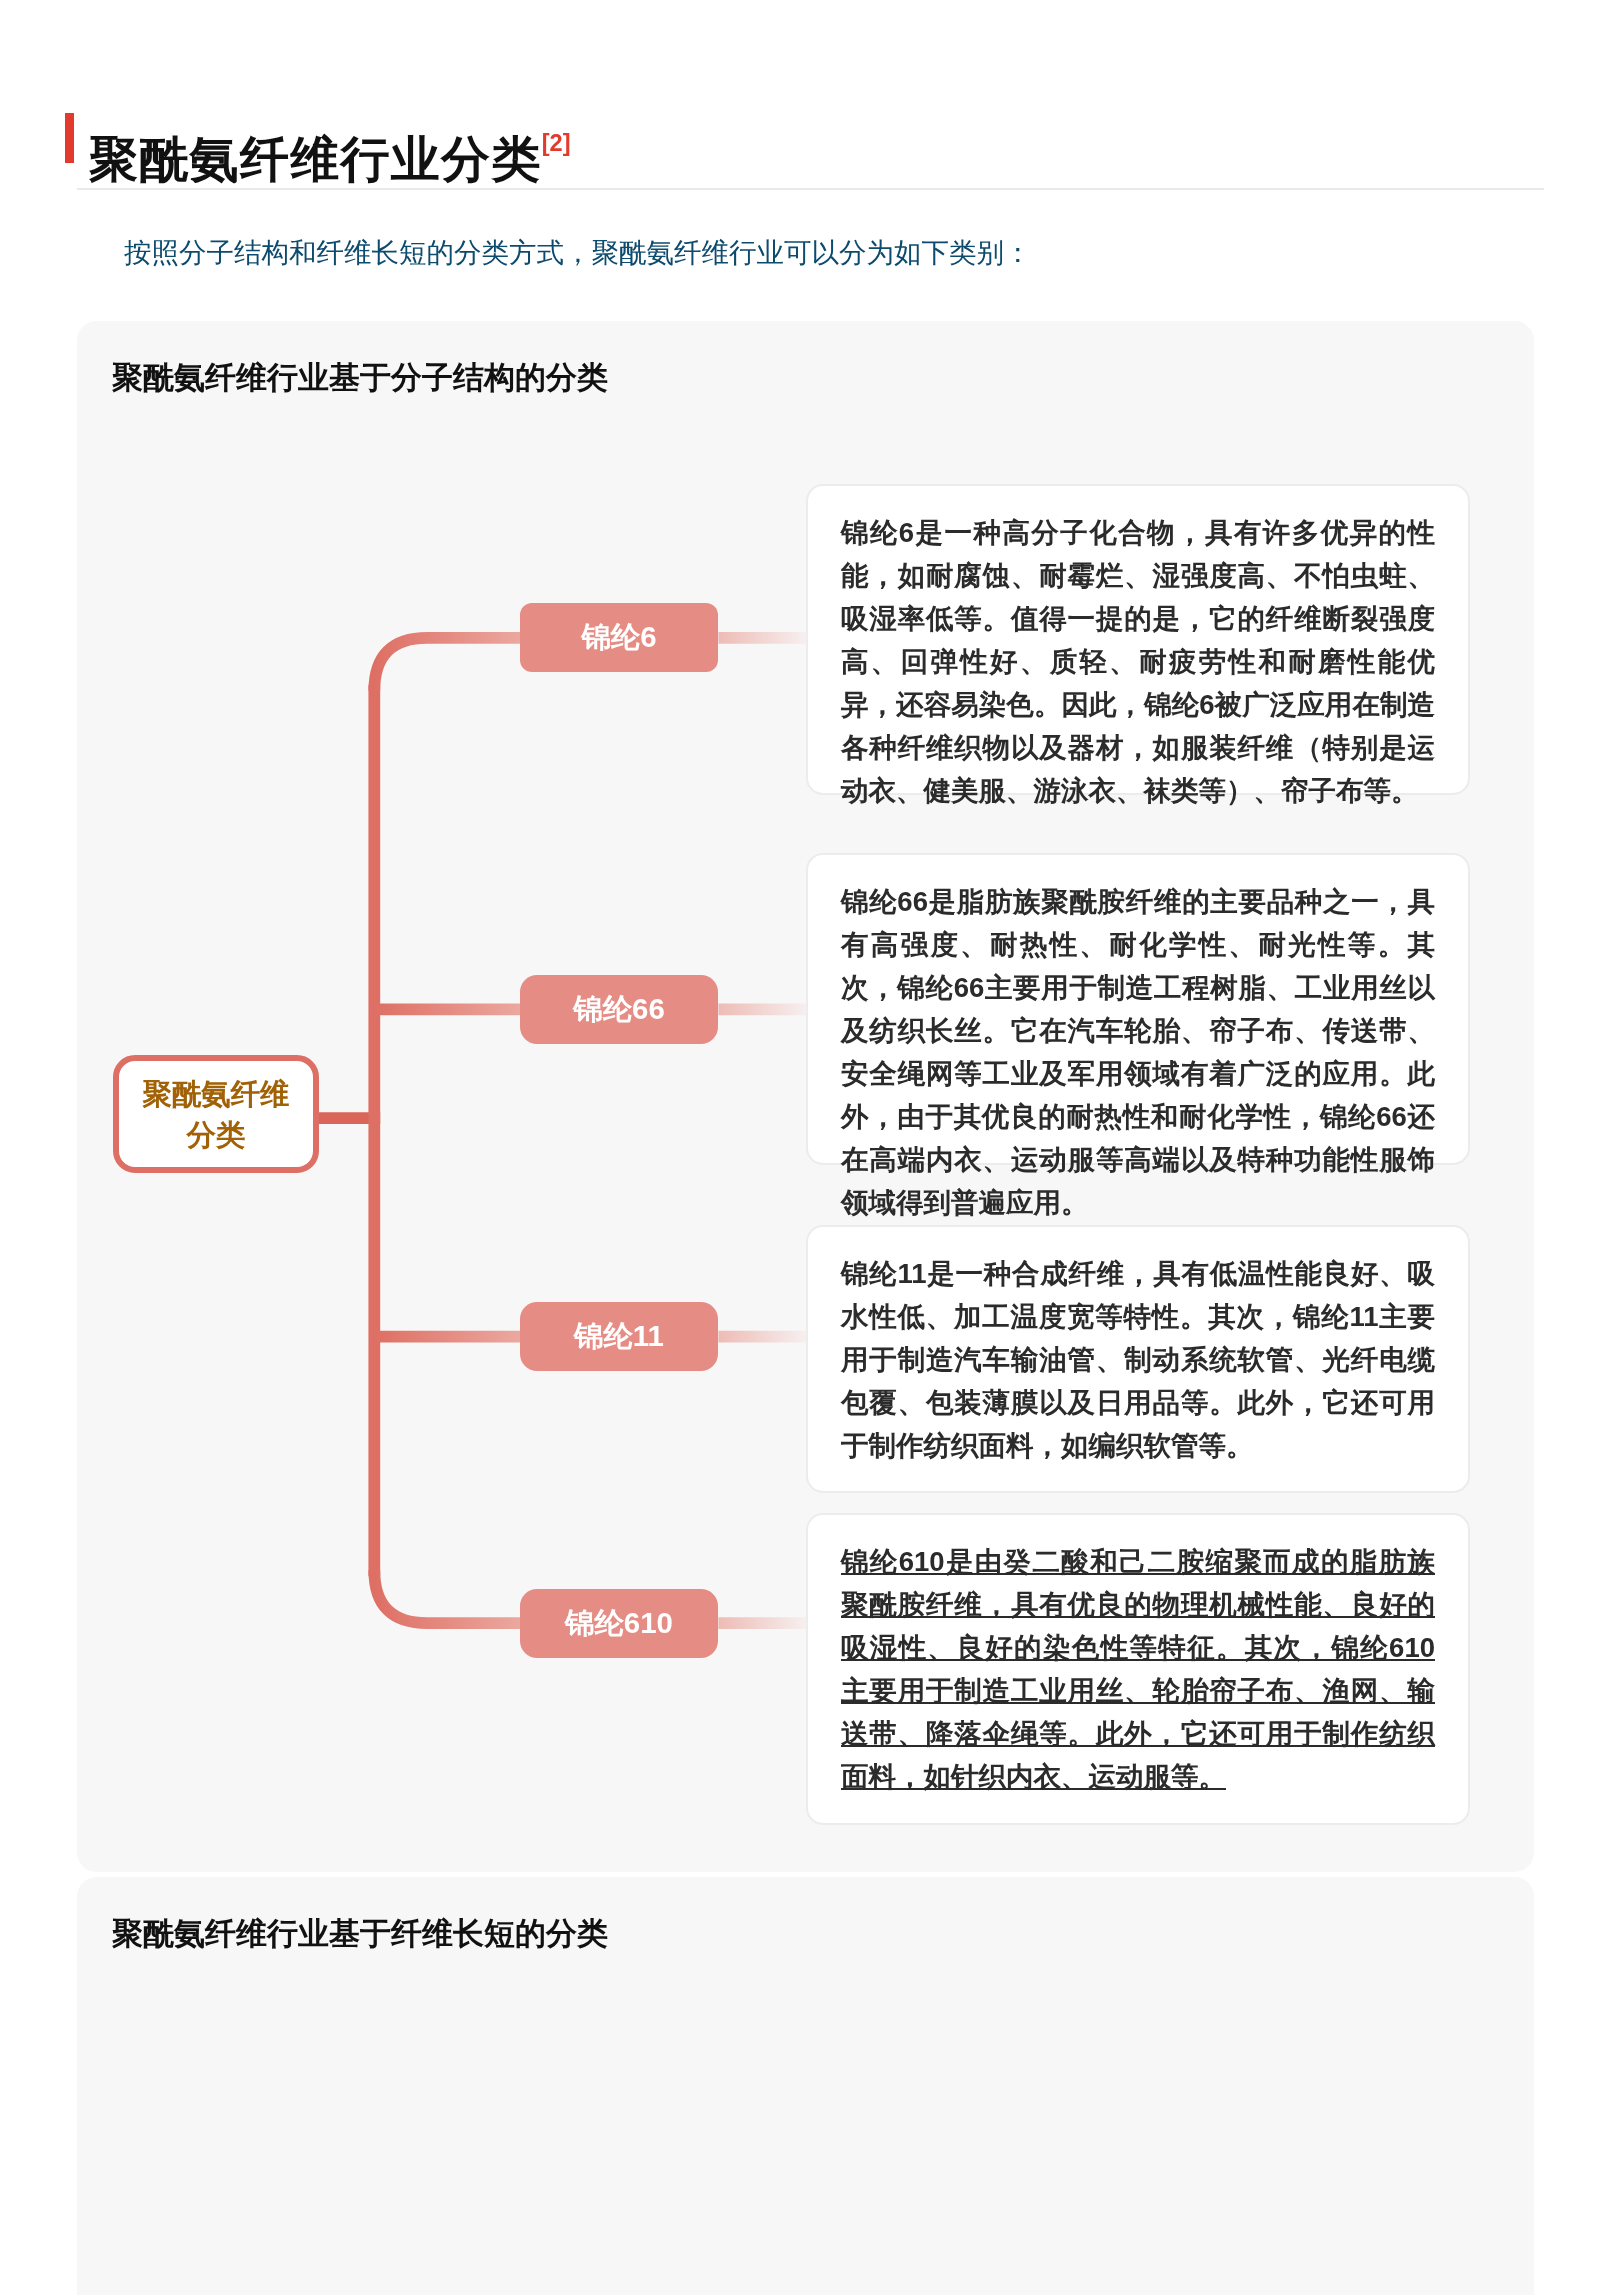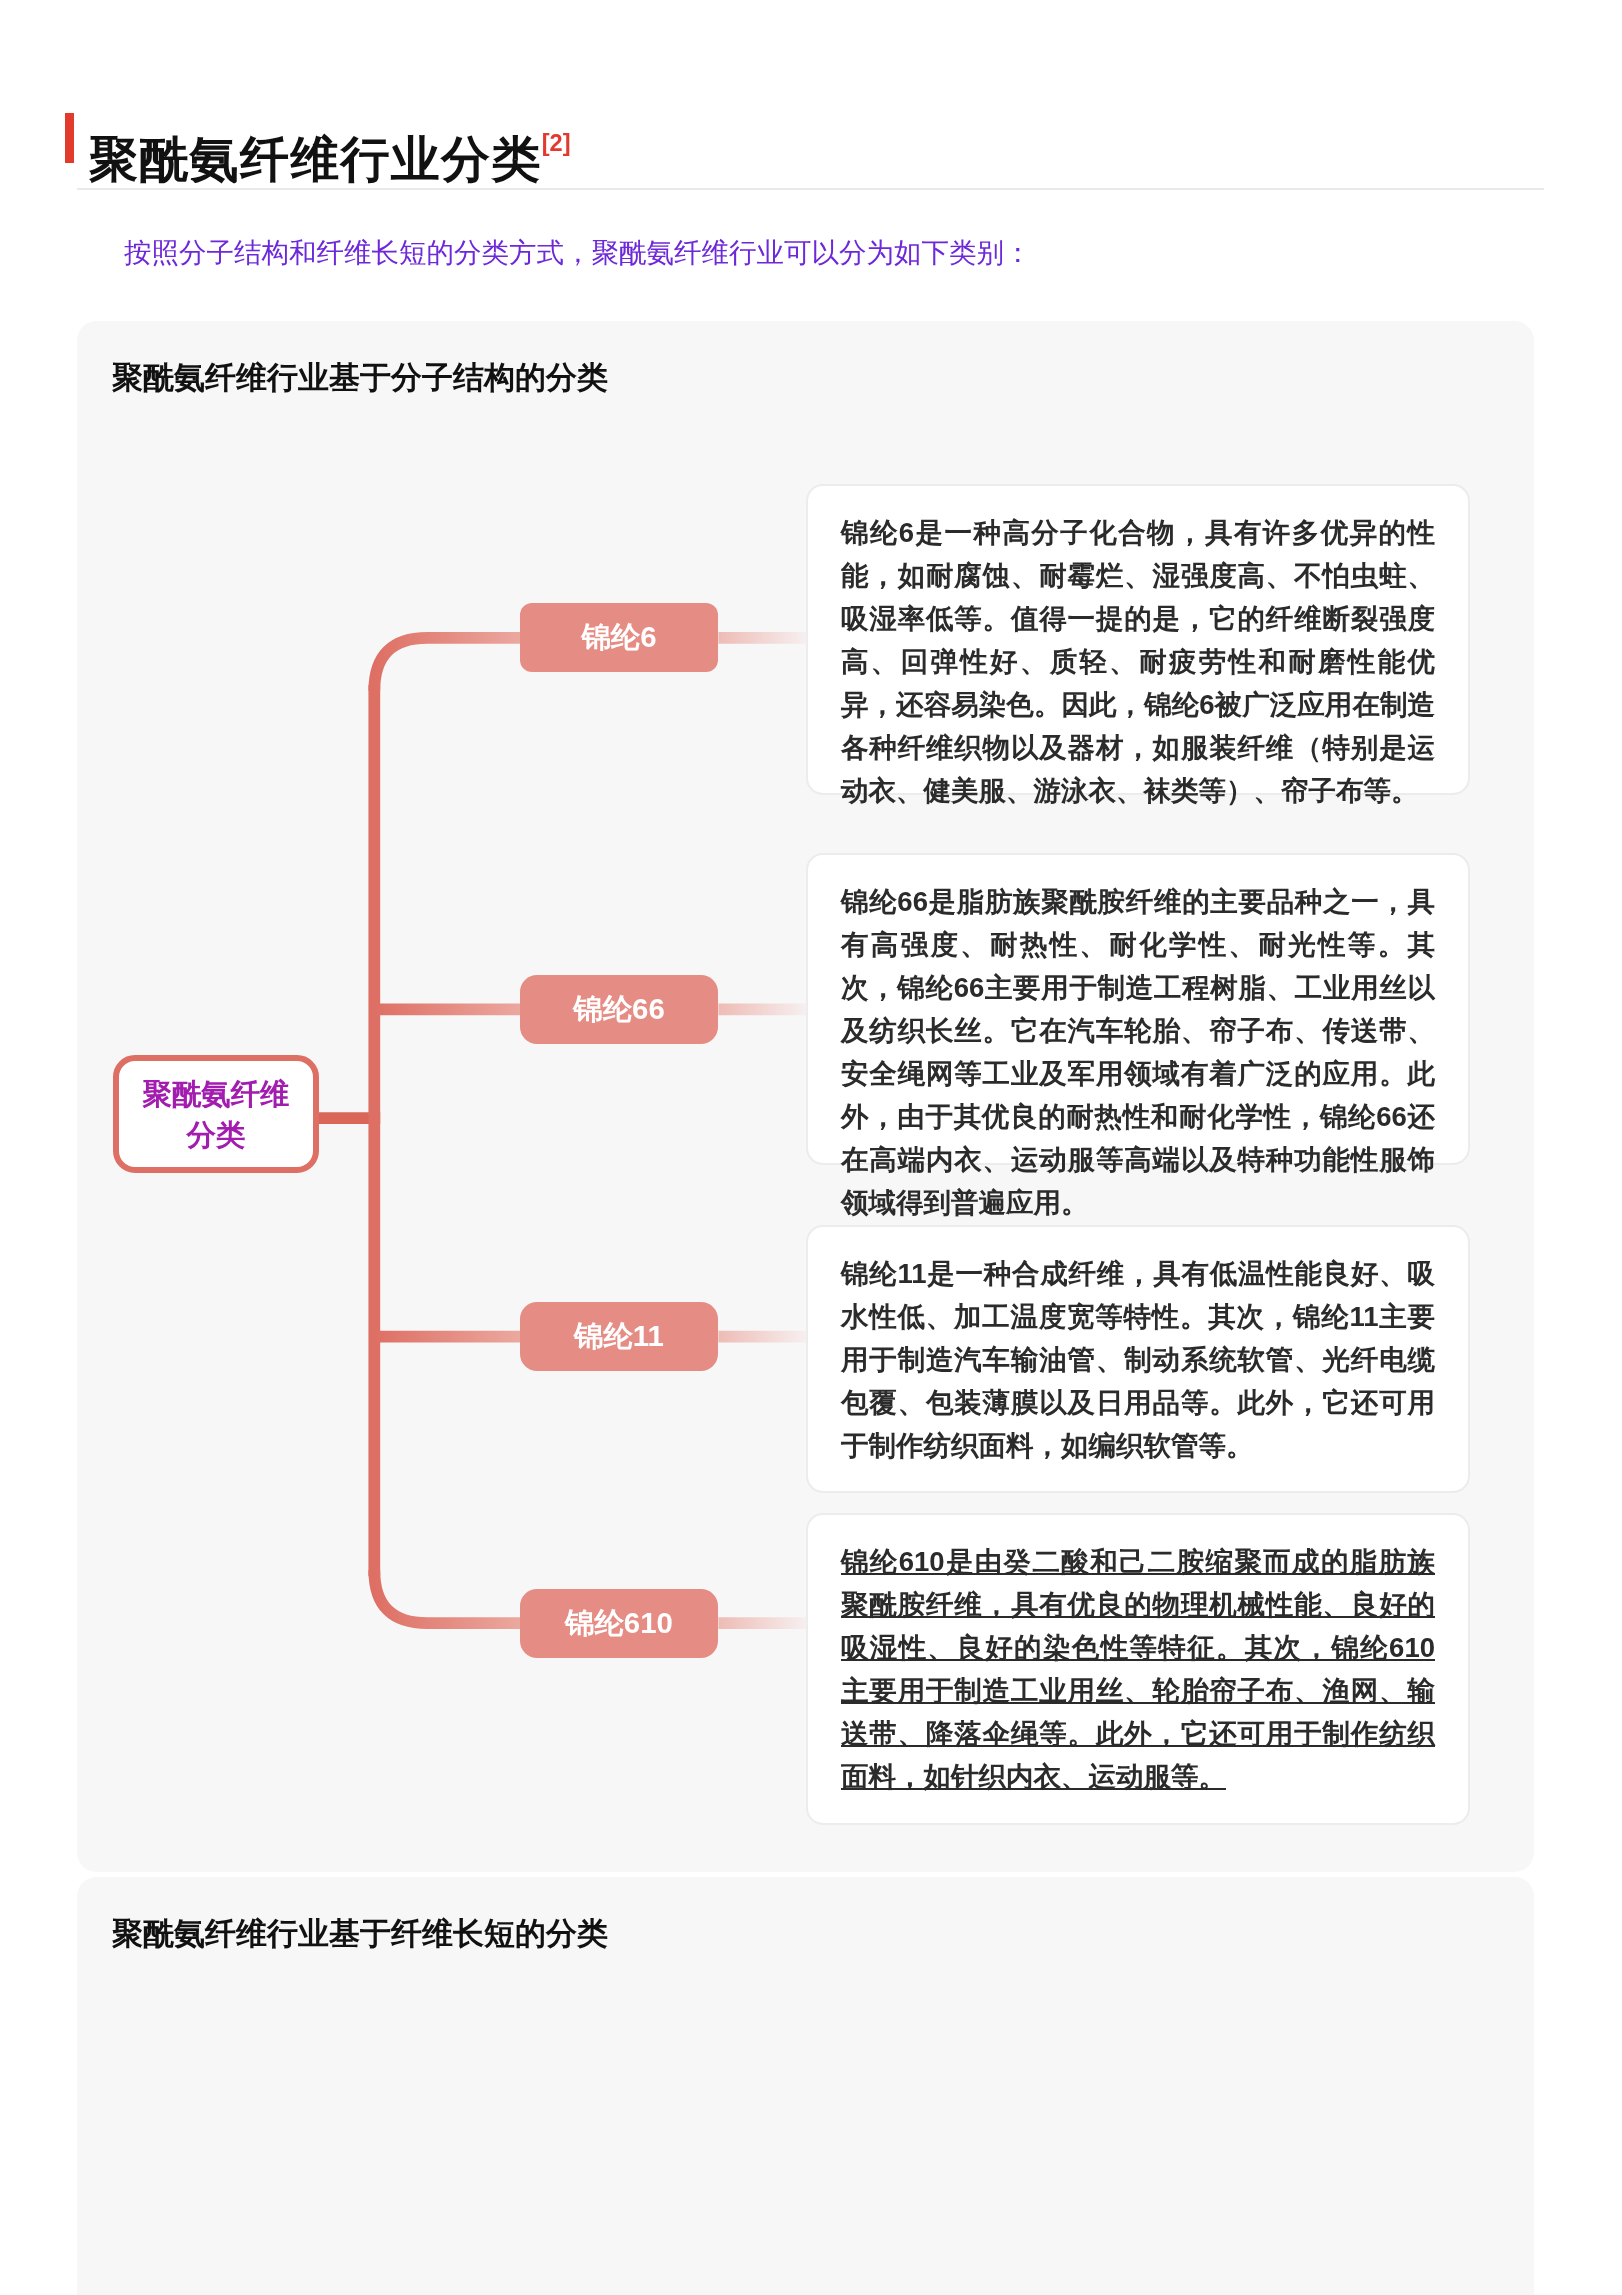--- a/index.html
+++ b/index.html
@@ -5,33 +5,33 @@
   html,body{margin:0;padding:0;}
   body{
     width:1622px;height:2295px;position:relative;background:#ffffff;
     font-family:"Liberation Sans",sans-serif;color:#1a1a1a;overflow:hidden;
   }
   
   .accent-bar{position:absolute;left:65px;top:113px;width:9.2px;height:50px;background:#E23B2D;}
   .page-title{position:absolute;left:89px;top:107px;font-size:49px;font-weight:700;letter-spacing:1.3px;color:#111;white-space:nowrap;margin-top:20px;}
   .page-title sup{font-size:23.6px;font-weight:700;color:#E23B2D;vertical-align:25px;letter-spacing:0;}
   .header-divider{position:absolute;left:77px;top:188px;width:1467px;height:2px;background:#E9E9E9;}
-  .intro{position:absolute;left:124px;top:233px;width:1374px;font-size:27.5px;font-weight:400;color:#6d28d9;line-height:39px;}
+  .intro{position:absolute;left:124px;top:233px;width:1374px;font-size:27.5px;font-weight:400;color:#0c4a6e;line-height:39px;}
   
   .card{position:absolute;left:77px;background:#F7F7F8;border-radius:19.6px;}
   .card-1{top:321px;width:1457px;height:1551px;}
   .card-2{top:1877px;width:1457px;height:458px;border-radius:19.6px 19.6px 0 0;}
   .card-title{position:absolute;left:35px;top:36px;font-size:31px;font-weight:700;color:#111;white-space:nowrap;}
   
   .connector-svg{position:absolute;left:0;top:0;pointer-events:none;}
   .root-node{
     position:absolute;left:113px;top:1055px;width:206px;height:118px;
     background:#ffffff;border:6.5px solid #DE6F64;border-radius:22px;box-sizing:border-box;
     display:flex;align-items:center;justify-content:center;text-align:center;
-    font-size:29.4px;font-weight:700;color:#a21caf;line-height:41px;
+    font-size:29.4px;font-weight:700;color:#a16207;line-height:41px;
   }
   .branch-node{
     position:absolute;left:520px;width:198px;height:69px;background:#E58C84;border-radius:17px;
     display:flex;align-items:center;justify-content:center;
     font-size:29.4px;font-weight:700;color:#ffffff;white-space:nowrap;
   }
   .node-1{top:603px;border-radius:12px;} .node-2{top:975px;} .node-3{top:1302px;} .node-4{top:1589px;}
   .desc-box{
     position:absolute;left:806px;width:664px;background:#ffffff;
     border:2px solid #ECECEC;border-radius:17px;box-sizing:border-box;

